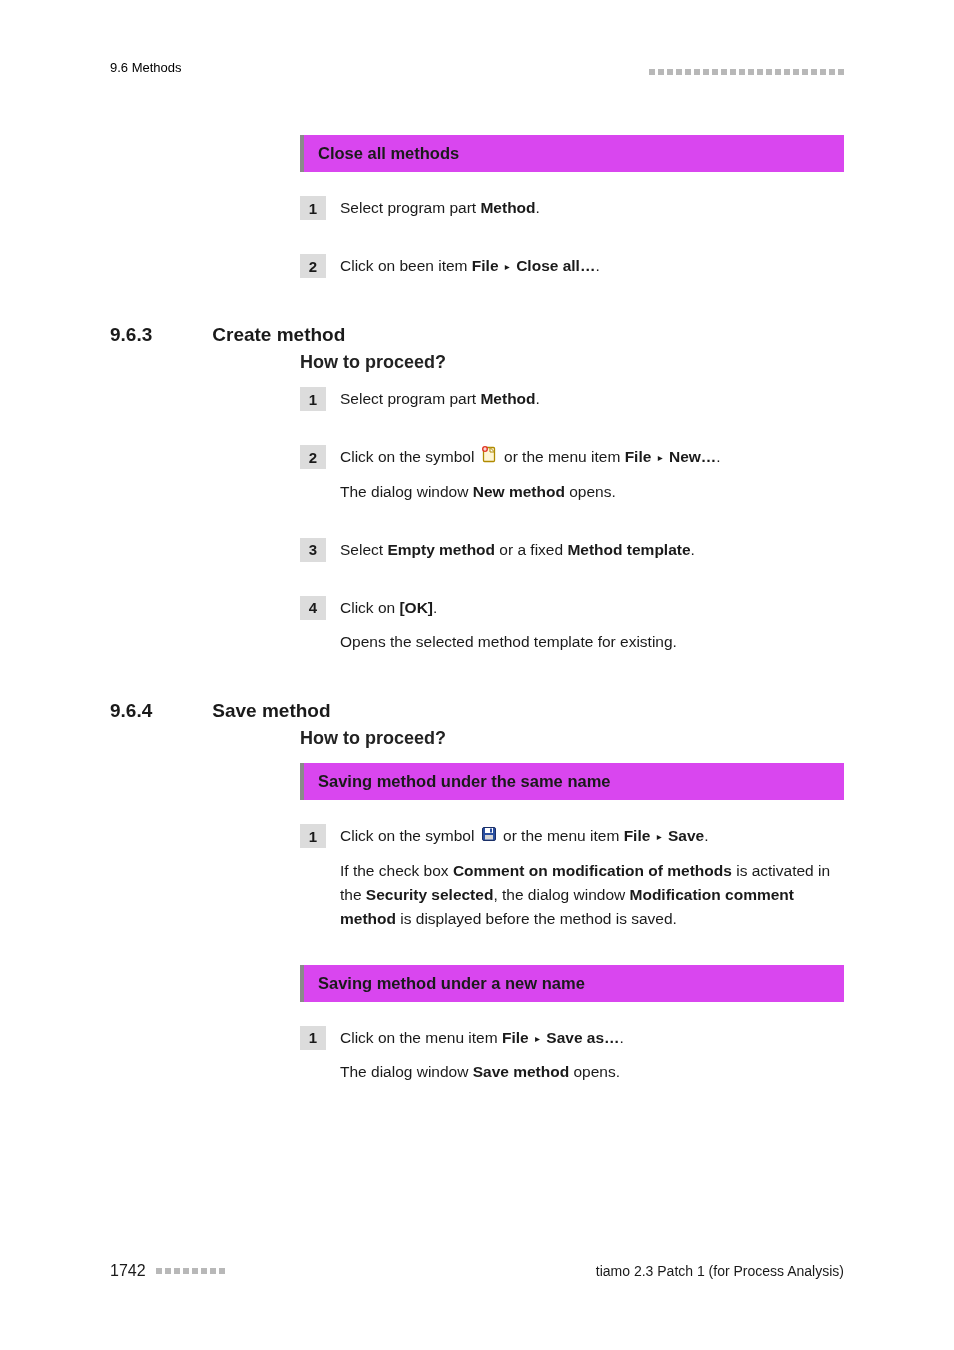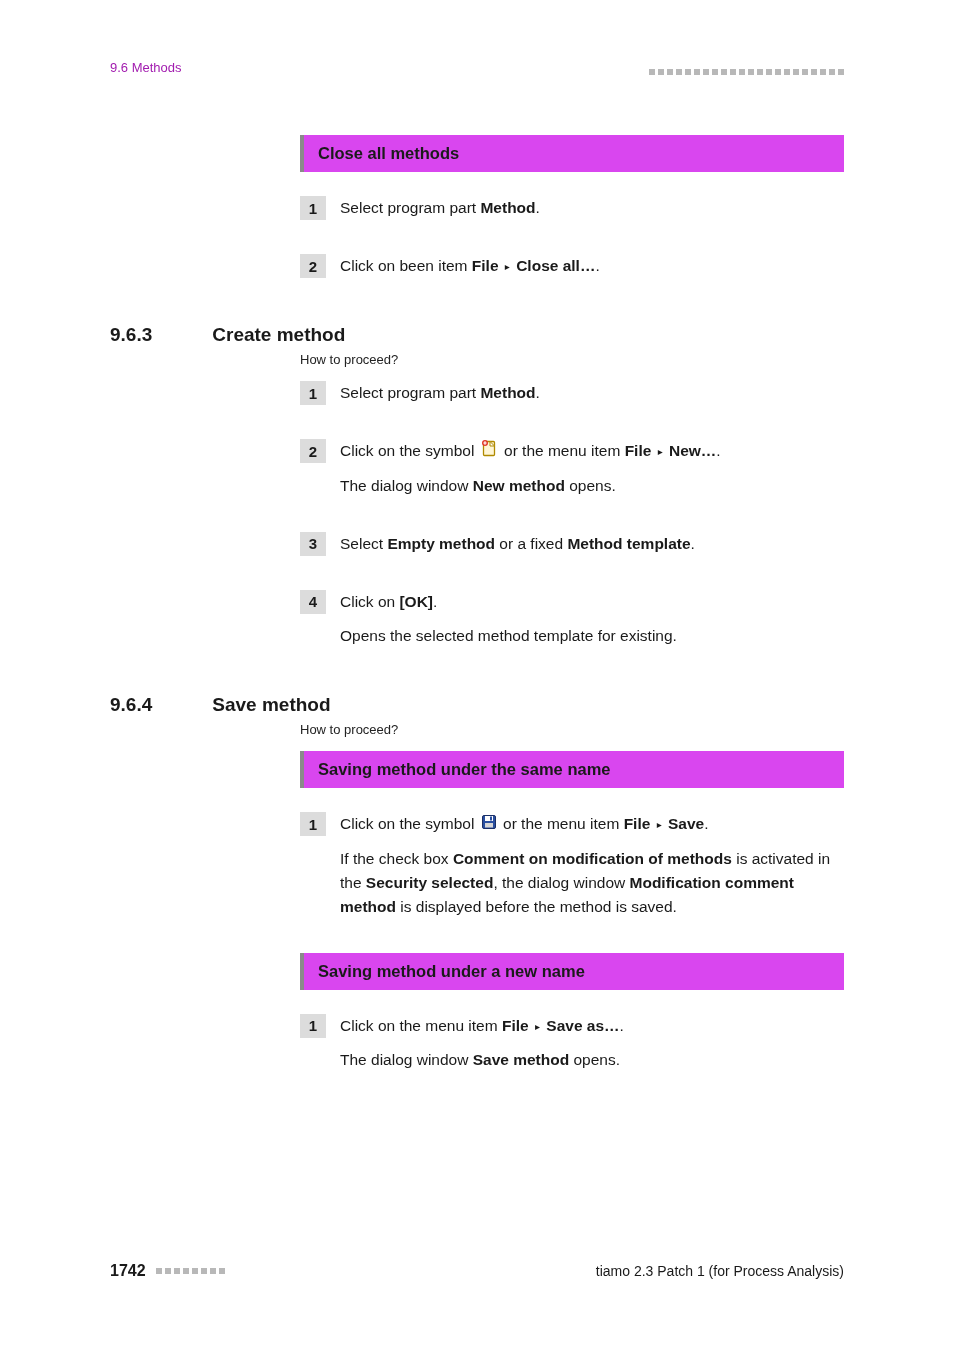--- a/index.html
+++ b/index.html
@@ -18,21 +18,21 @@
     padding: 60px 110px 80px 110px;
   }
   .running-header {
     display: flex;
     justify-content: space-between;
     align-items: flex-end;
     font-size: 13px;
     margin-bottom: 60px;
   }
   .running-left {
-    color: #a21caf;
+    color: #000000;
   }
   .running-right {
     display: flex;
     gap: 3px;
   }
   .dash-block {
     width: 6px;
     height: 6px;
     background: #b8b8b8;
   }
@@ -82,40 +82,41 @@
   .section-num {
     font-size: 19px;
     font-weight: 700;
   }
   .section-title {
     font-size: 19px;
     font-weight: 700;
   }
   .how-to {
     margin-left: 190px;
-    font-size: 13px;
+    font-size: 18px;
     color: #222;
     margin-bottom: 14px;
+    font-weight: bold;
   }
   .footer {
     position: absolute;
     bottom: 70px;
     left: 110px;
     right: 110px;
     display: flex;
     justify-content: space-between;
     align-items: center;
   }
   .footer-left {
     display: flex;
     align-items: center;
     gap: 10px;
   }
   .page-num {
-    font-weight: 700;
+    font-weight: 400;
     font-size: 16px;
   }
   .footer-dashes {
     display: flex;
     gap: 3px;
   }
   .footer-right {
     font-size: 14px;
   }
   .tri {

